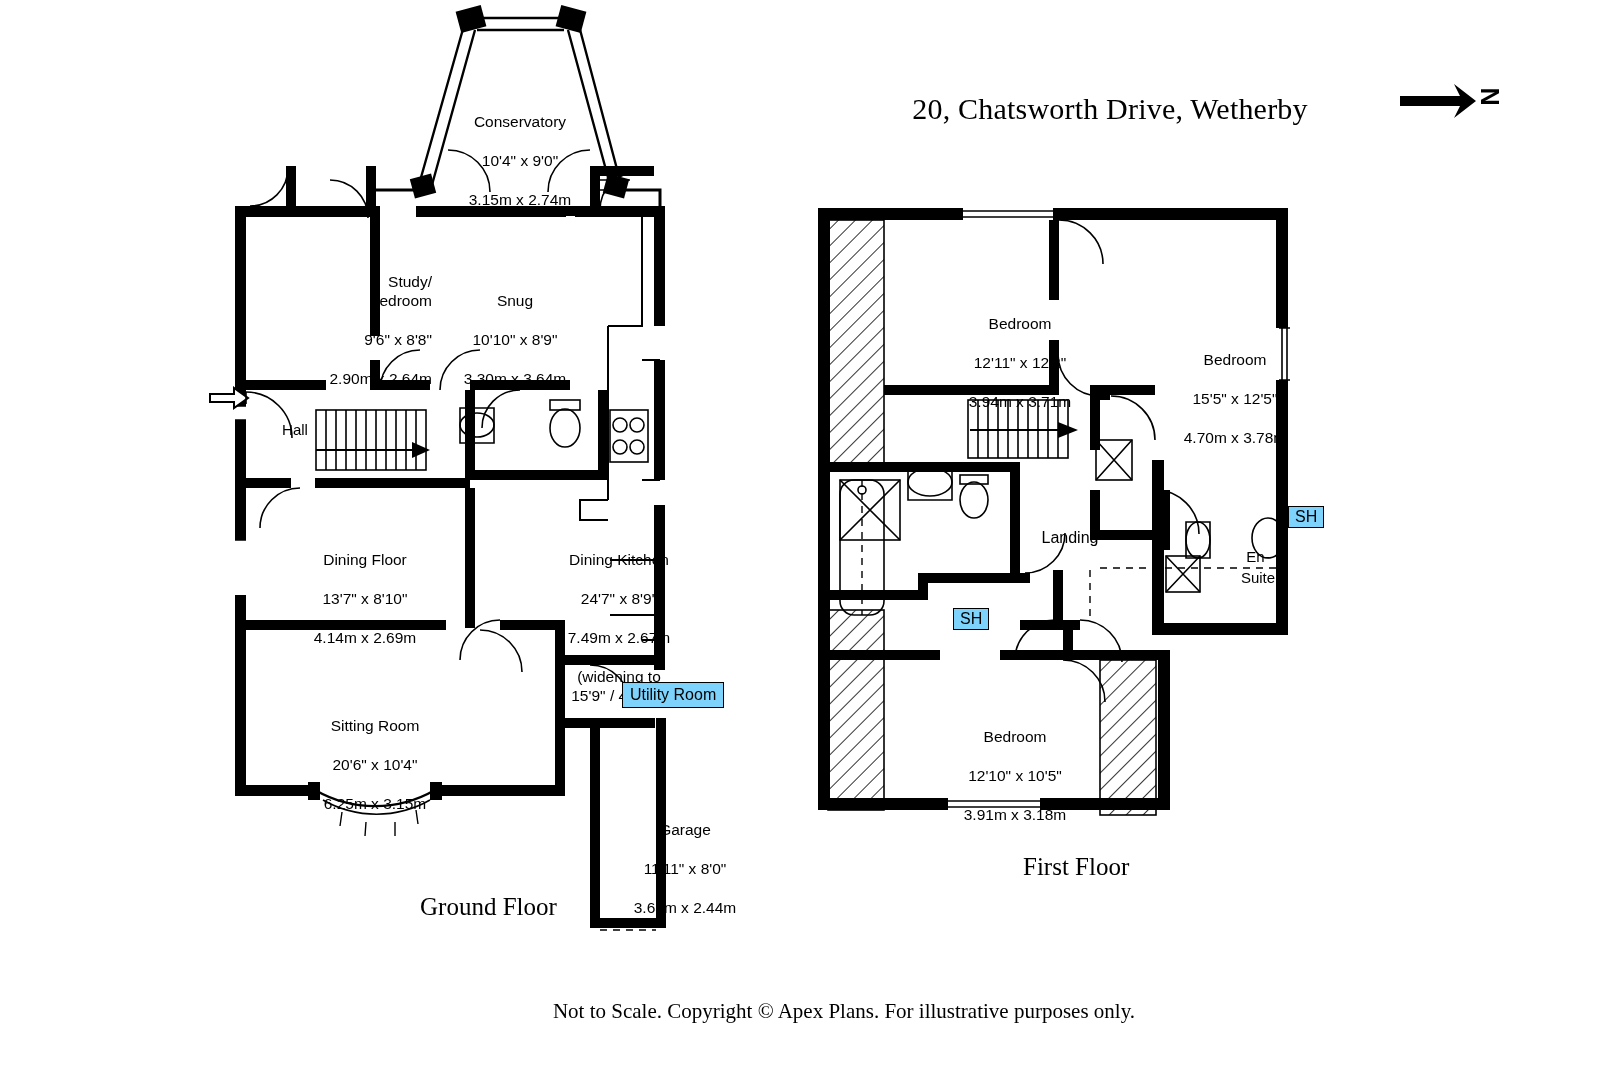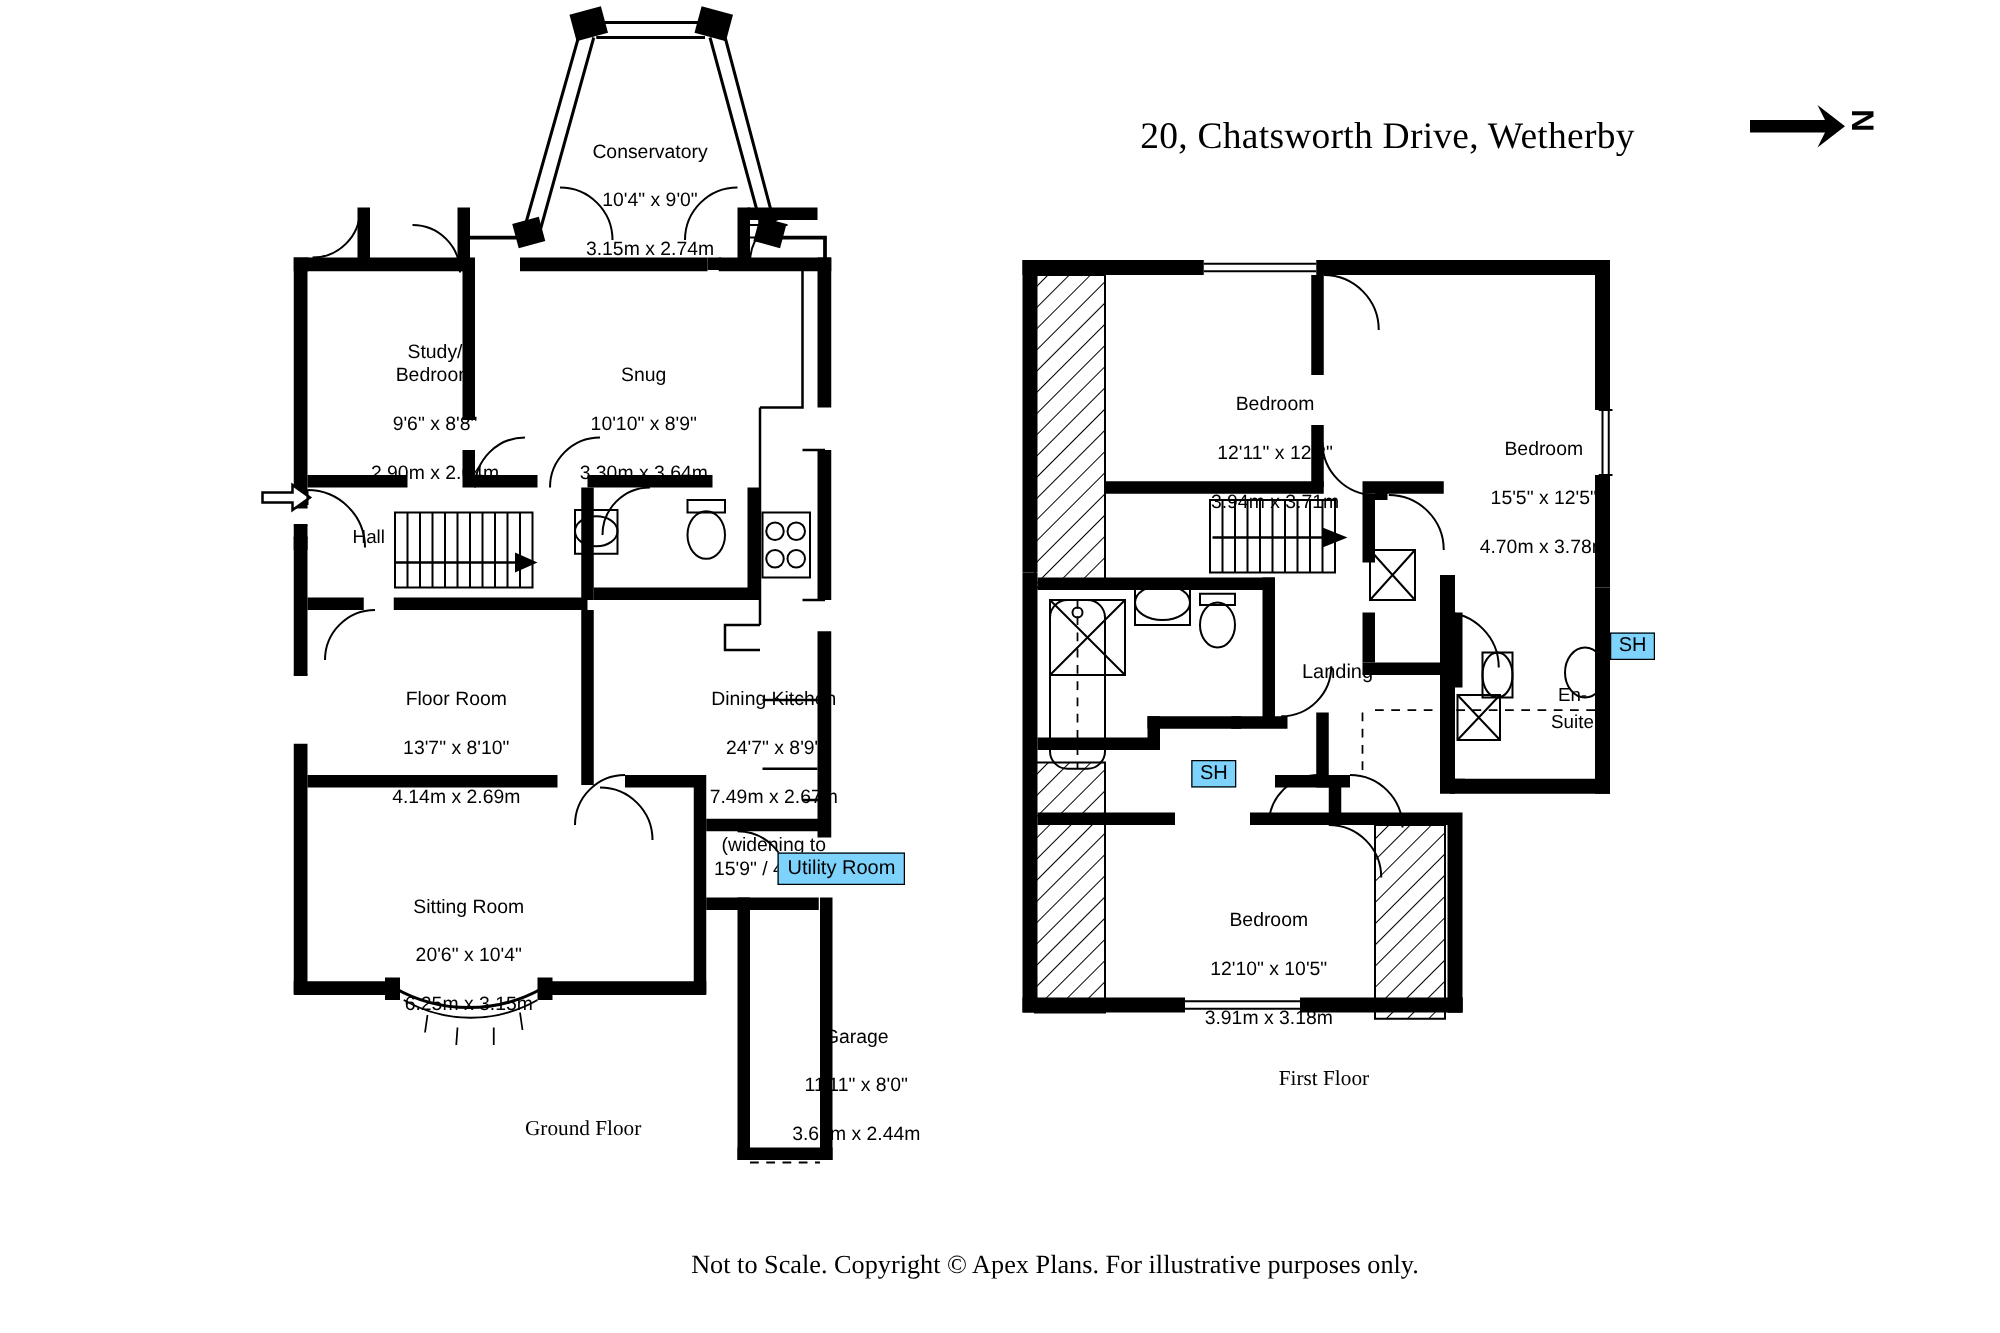--- a/index.html
+++ b/index.html
@@ -26,21 +26,21 @@
     left: 830px;
     top: 92px;
     width: 560px;
     text-align: center;
     font-size: 30px;
     font-family: "Liberation Serif", serif;
     letter-spacing: 0.2px;
   }
   .floor-label {
     position: absolute;
-    font-size: 17px;
+    font-size: 25px;
     font-family: "Liberation Serif", serif;
   }
   #ground-floor-label { left: 420px; top: 893px; }
   #first-floor-label { left: 1023px; top: 853px; }
 
   .room {
     position: absolute;
     text-align: center;
     font-family: "Liberation Sans", sans-serif;
     font-size: 15.5px;
@@ -289,35 +289,35 @@
       </g>
     </g>
   </svg>
 
   <div class="room" id="room-conservatory" style="left:420px;top:92px;width:200px;">
     <span class="rname">Conservatory</span>
     <span class="rdim">10'4" x 9'0"</span>
     <span class="rdim">3.15m x 2.74m</span>
   </div>
 
-  <div class="room" id="room-study-bedroom" style="left:253px;top:252px;width:190px;">
+  <div class="room" id="room-study-bedroom" style="left:242px;top:252px;width:190px;text-align:right;">
     <span class="rname">Study/
 Bedroom</span>
     <span class="rdim">9'6" x 8'8"</span>
     <span class="rdim">2.90m x 2.64m</span>
   </div>
 
   <div class="room" id="room-snug" style="left:420px;top:271px;width:190px;">
     <span class="rname">Snug</span>
     <span class="rdim">10'10" x 8'9"</span>
     <span class="rdim">3.30m x 3.64m</span>
   </div>
 
   <div class="room" id="room-dining-room" style="left:270px;top:530px;width:190px;">
-    <span class="rname">Floor Room</span>
+    <span class="rname">Dining Floor</span>
     <span class="rdim">13'7" x 8'10"</span>
     <span class="rdim">4.14m x 2.69m</span>
   </div>
 
   <div class="room" id="room-dining-kitchen" style="left:519px;top:530px;width:200px;">
     <span class="rname">Dining Kitchen</span>
     <span class="rdim">24'7" x 8'9"</span>
     <span class="rdim">7.49m x 2.67m</span>
     <span class="rdim">(widening to
 15'9" / 4.80m)</span>

